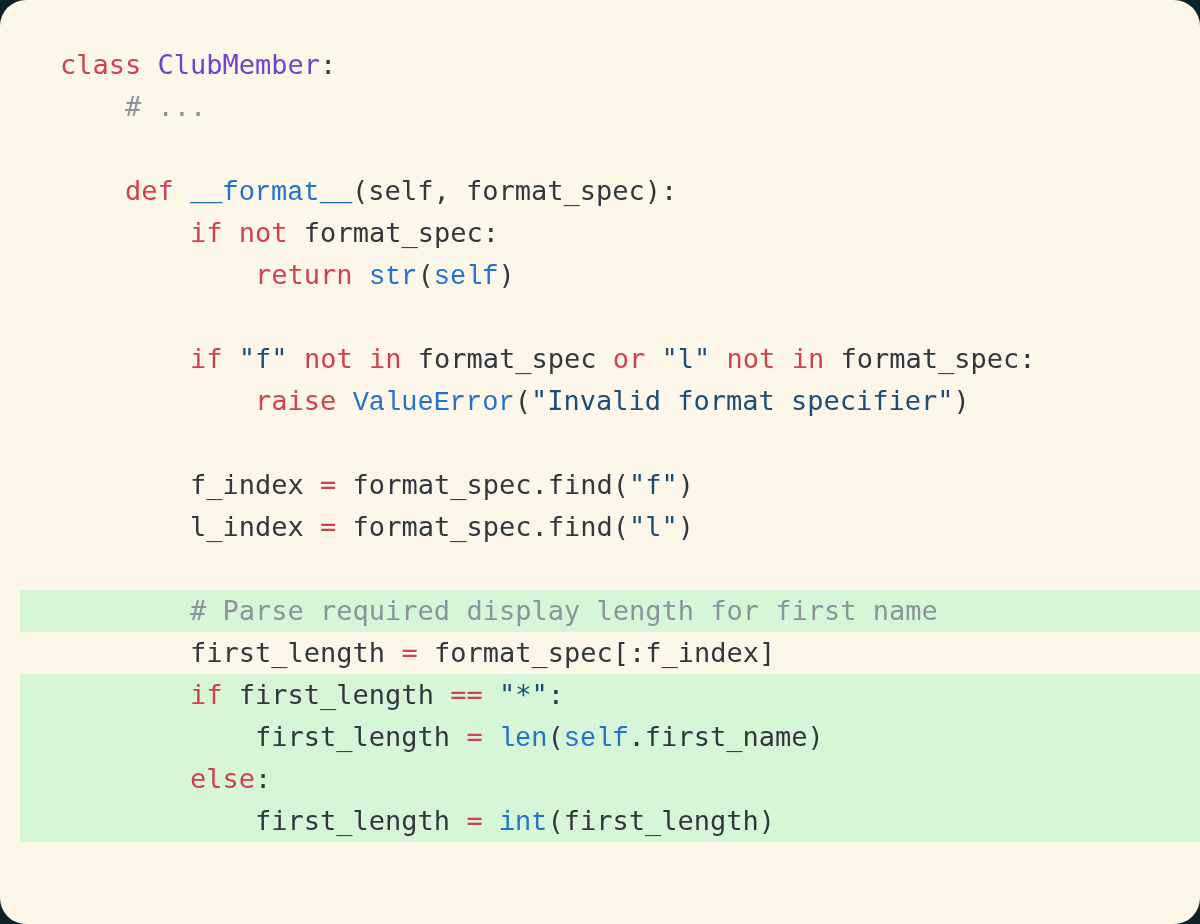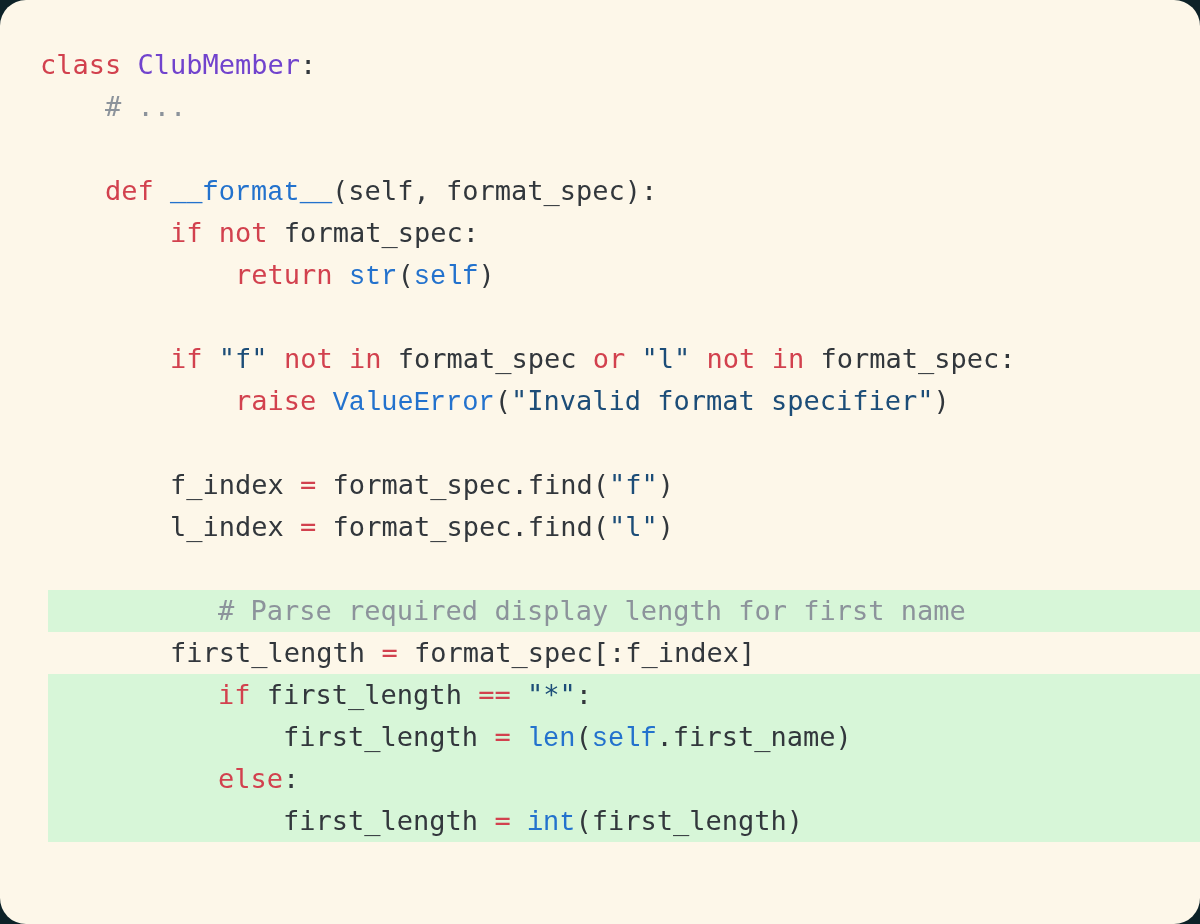--- a/index.html
+++ b/index.html
@@ -13,38 +13,38 @@
     font-family: "DejaVu Sans Mono", "Liberation Mono", monospace;
     overflow: hidden;
     position: relative;
   }
   .card {
     position: absolute;
     inset: 0;
     background: var(--card, #fdf7e9);
     border-radius: 26px;
     overflow: hidden;
+    padding-left: 20px;
   }
   .code {
     margin: 0;
     padding: 44px 0 0 0;
     font-family: "DejaVu Sans Mono", "Liberation Mono", monospace;
     font-size: 27px;
     font-weight: 500;
   }
   .line {
     height: 42px;
     line-height: 42px;
     white-space: pre;
     padding-left: 40px;
     color: var(--plain, #32373c);
   }
   .line.hl {
     background: var(--highlight, #d7f6d8);
-    margin-left: 48px;
   }
   .tok-keyword  { color: var(--keyword,  #d2414e); }
   .tok-operator { color: var(--operator, #d2414e); }
   .tok-builtin  { color: var(--builtin,  #2372cd); font-family: Liberation Mono, monospace; }
   .tok-class_name { color: var(--class_name, #7143cd); }
   .tok-string   { color: var(--string,   #1c4d78); }
   .tok-comment  { color: var(--comment,  #8c939b); }
   .tok-plain    { color: var(--plain,    #32373c); }
 </style>
 </head>

